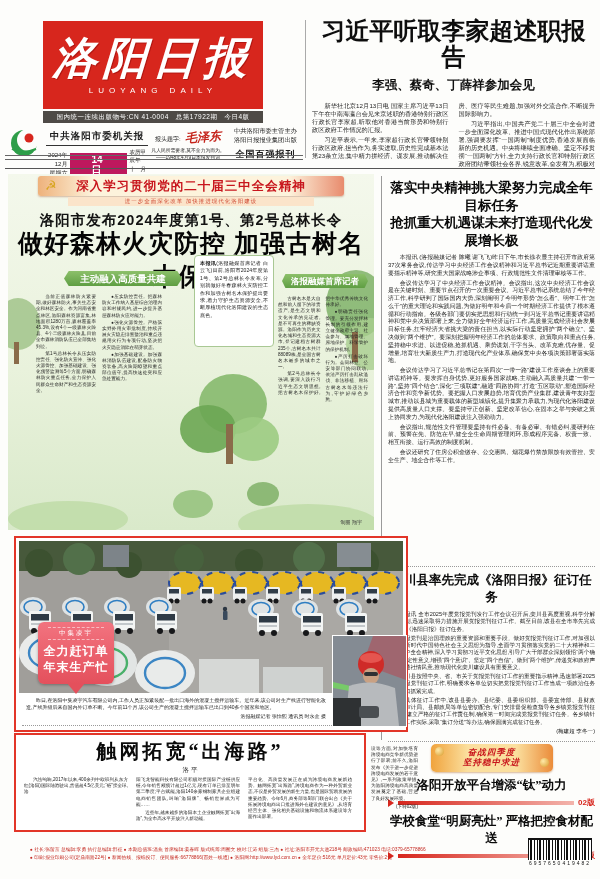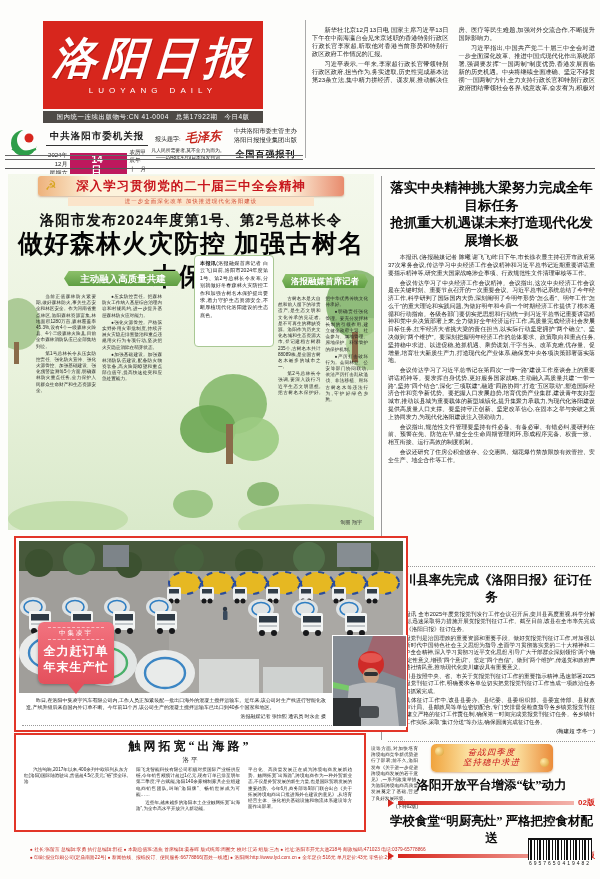--- a/index.html
+++ b/index.html
@@ -87,21 +87,21 @@
   .dotline{position:absolute;border-top:1px dotted #999;}
   .luan{position:absolute;left:388px;top:572px;width:207px;}
   .luan h3{margin:0;font-size:12.5px;text-align:center;color:#0a0a0a;}
   .luan .body{margin-top:5px;font-size:5.6px;line-height:1.3;color:#222;height:142px;overflow:hidden;}
   .luan .sig{text-align:right;text-indent:0;}
   .teasers{position:absolute;left:388px;top:744px;width:207px;}
   .tbanner{width:122px;height:28px;margin:0 auto;border-radius:5px;position:relative;
            background:linear-gradient(90deg,#f0a33c,#fbdf9e 30%,#fbdf9e 70%,#eb8c3a);
            box-shadow:0 1px 2px rgba(160,80,10,.4);display:flex;flex-direction:column;
            align-items:center;justify-content:center;}
-  .tbanner .t{color:#c8161d;font-weight:normal;font-style:italic;font-size:8.5px;line-height:1.15;letter-spacing:1px;}
+  .tbanner .t{color:#c8161d;font-weight:bold;font-style:italic;font-size:8.5px;line-height:1.15;letter-spacing:1px;}
   .tbanner:before,.tbanner:after{content:"";position:absolute;width:9px;height:9px;border-radius:50%;
            background:radial-gradient(circle at 35% 35%,#ffe9a8,#d89a2a);top:3px;}
   .tbanner:before{left:4px;} .tbanner:after{right:4px;top:14px;}
   .tease-head{font-size:12.5px;font-weight:bold;text-align:center;color:#0a0a0a;margin-top:5px;}
   .tease-bar{display:flex;align-items:center;gap:4px;margin-top:3px;}
   .tease-bar .tri{width:0;height:0;border-top:4px solid transparent;border-bottom:4px solid transparent;
                   border-left:6px solid #d7261d;}
   .tease-bar .band{flex:1;height:4px;background:linear-gradient(90deg,#d7261d,#f3b4ac);}
   .tease-bar .pg{font-size:8px;font-weight:bold;color:#d7261d;}
 
@@ -119,21 +119,21 @@
   .ptag .b{font-size:12px;font-weight:bold;line-height:1.35;letter-spacing:1px;}
   .inset{position:absolute;left:316px;top:97px;width:73px;height:90px;z-index:2;border:1px solid #fff;}
   .pcaption{position:absolute;left:10px;top:159px;width:300px;font-size:5px;line-height:1.4;
             color:#222;z-index:2;}
   .pcaption .cr{text-indent:0;text-align:right;}
   .pdot{position:absolute;left:6px;bottom:4px;width:380px;border-top:1px dotted #999;}
 
   
   .seabox{position:absolute;left:14px;top:733px;width:352px;height:99px;box-sizing:border-box;
           border:2px solid #e23528;background:#fff;overflow:hidden;}
-  .seabox h3{margin:3px 0 0 0;text-align:center;font-size:12px;letter-spacing:3px;color:#0a0a0a;}
+  .seabox h3{margin:3px 0 0 0;text-align:center;font-size:20px;letter-spacing:3px;color:#0a0a0a;}
   .seabox .by{text-align:center;font-size:6.5px;margin-top:1px;color:#333;}
   .seacols{display:flex;gap:8px;padding:2px 8px 0 8px;}
   .seacols .c{width:104px;font-size:4.6px;line-height:1.35;color:#242424;}
   .helo{position:relative;width:100px;height:34px;margin-bottom:2px;}
   .helo .hl1{position:absolute;left:44px;top:9px;font-size:10px;font-weight:bold;color:#1c1c1c;letter-spacing:1px;}
   .helo .hl2{position:absolute;left:72px;top:0;font-size:21px;font-weight:bold;color:#c5241b;
              font-family:"DejaVu Serif",serif;}
   .jumpcol{position:absolute;left:371px;top:746px;width:47px;height:82px;font-size:4.6px;
            line-height:1.35;color:#242424;overflow:hidden;}
   .jumpcol .jp{text-indent:0;text-align:right;color:#222;}
@@ -191,20 +191,22 @@
     <div class="s">中共洛阳市委主管主办</div>
     <div class="s">洛阳日报报业集团出版</div>
     <div class="honor">全国百强报刊</div>
   </div>
 
   <div class="hrule-left"></div>
   <div class="vrule-head"></div>
   <div class="hrule-full"></div>
 
   <div class="topstory">
+    <h1 class="serif">习近平听取李家超述职报告</h1>
+    <h2>李强、蔡奇、丁薛祥参加会见</h2>
     <div class="body just">
       <p>新华社北京12月13日电 国家主席习近平13日下午在中南海瀛台会见来京述职的香港特别行政区行政长官李家超,听取他对香港当前形势和特别行政区政府工作情况的汇报。</p>
       <p>习近平表示,一年来,李家超行政长官带领特别行政区政府,担当作为,务实进取,历史性完成基本法第23条立法,集中精力拼经济、谋发展,推动解决住房、医疗等民生难题,加强对外交流合作,不断提升国际影响力。</p>
       <p>习近平指出,中国共产党二十届三中全会对进一步全面深化改革、推进中国式现代化作出系统部署,强调要发挥“一国两制”制度优势,香港发展面临新的历史机遇。中央将继续全面准确、坚定不移贯彻“一国两制”方针,全力支持行政长官和特别行政区政府团结带领社会各界,锐意改革,奋发有为,积极对接国家战略,塑造经济发展新动能新优势,在推进强国建设中更好发挥香港作用,为香港繁荣稳定作出更大贡献。</p>
     </div>
   </div>
 
   <div class="feature">
     <svg class="decor" viewBox="0 0 366 356">
       <ellipse cx="10" cy="150" rx="22" ry="26" fill="#9cc184" opacity=".8"></ellipse>

